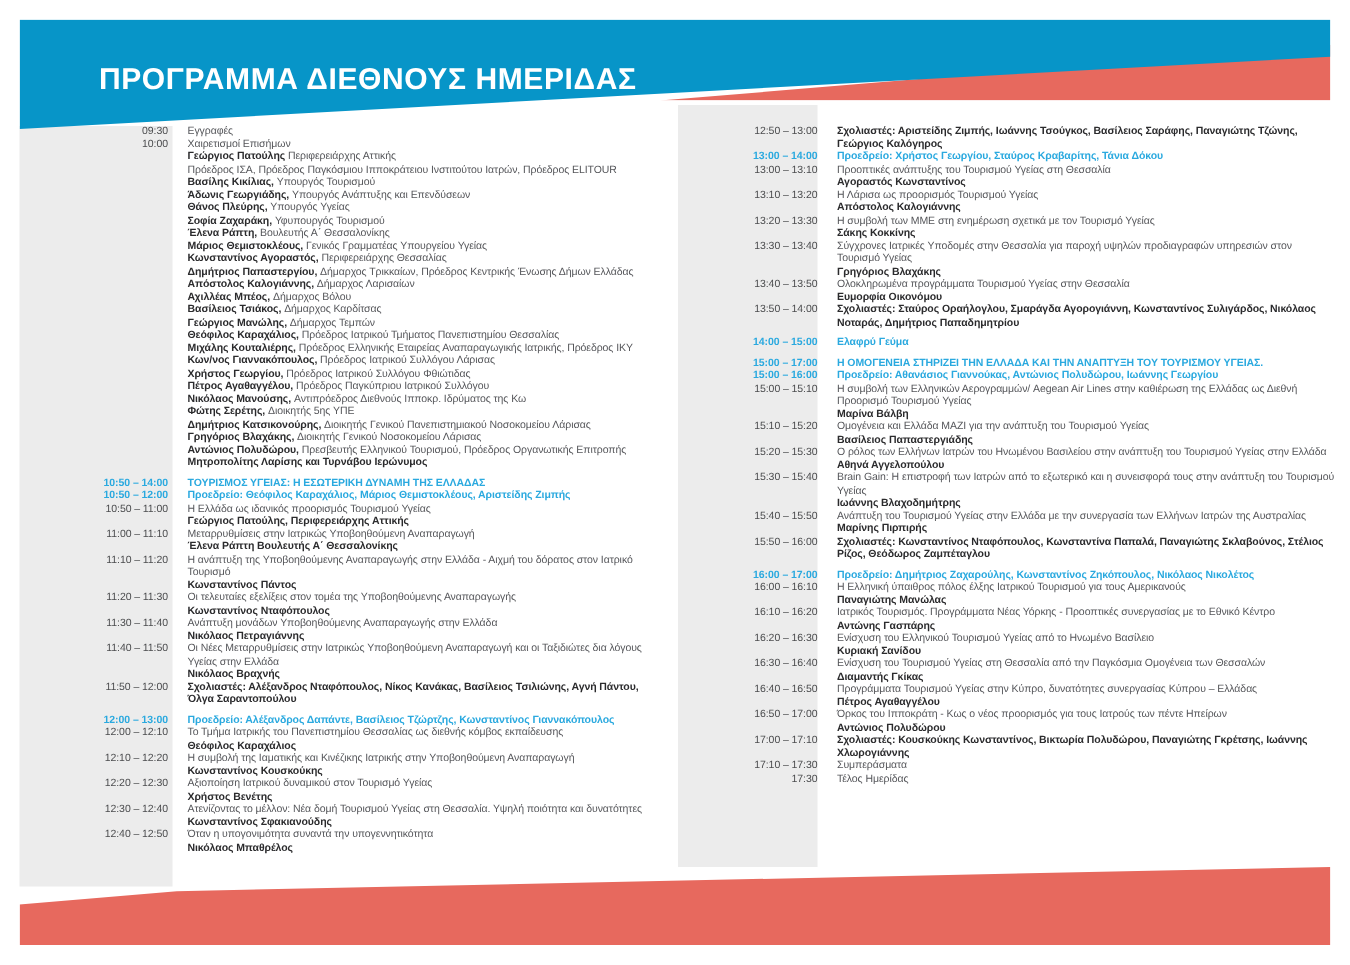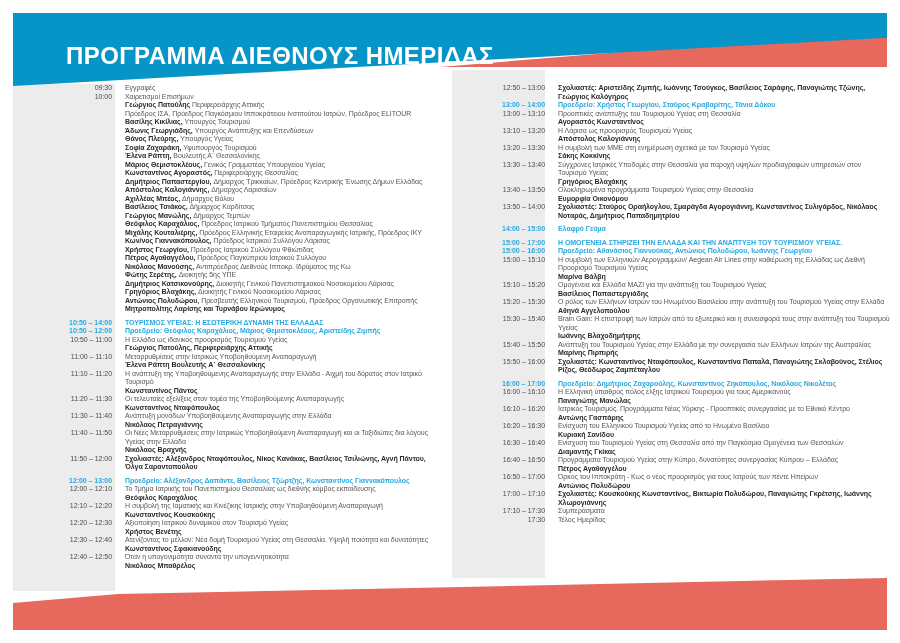--- a/index.html
+++ b/index.html
@@ -8,21 +8,21 @@
   .shape{position:absolute;}
   .band-teal{left:13px;top:13px;width:874px;height:73px;background:#0795c8;
              clip-path:polygon(0 0,100% 0,100% 34%,0 100%);z-index:2;}
   .stripe-red{left:440px;top:30px;width:447px;height:37px;background:#e7695e;
               clip-path:polygon(0 100%,100% 0,100% 100%);z-index:1;}
   .footer-red{left:13px;top:578px;width:874px;height:52px;background:#e7695e;
               clip-path:polygon(0 48%,12% 31%,100% 0,100% 100%,0 100%);z-index:1;}
   .rail-left{left:13px;top:84px;width:102px;height:507px;background:#ececec;z-index:0;}
   .rail-right{left:452px;top:70px;width:93px;height:508px;background:#ececec;z-index:0;}
   .title{position:absolute;left:66px;top:42px;z-index:3;color:#fff;font-weight:bold;
-         font-size:24px;letter-spacing:.4px;}
+         font-size:20px;letter-spacing:.4px;}
   .col{position:absolute;top:84px;z-index:2;font-size:7px;line-height:8.5px;
        letter-spacing:-0.05px;}
   .col-left{left:13px;width:432px;}
   .col-right{left:452px;width:438px;}
   .row{display:flex;align-items:flex-start;}
   .row.g{margin-top:5px;}
   .t{flex:none;text-align:right;color:#4b4c4e;white-space:nowrap;}
   .col-left .t{width:99px;padding-right:13px;}
   .col-right .t{width:93px;padding-right:13px;}
   .row.blue .t{color:#2aa9df;font-weight:bold;}

